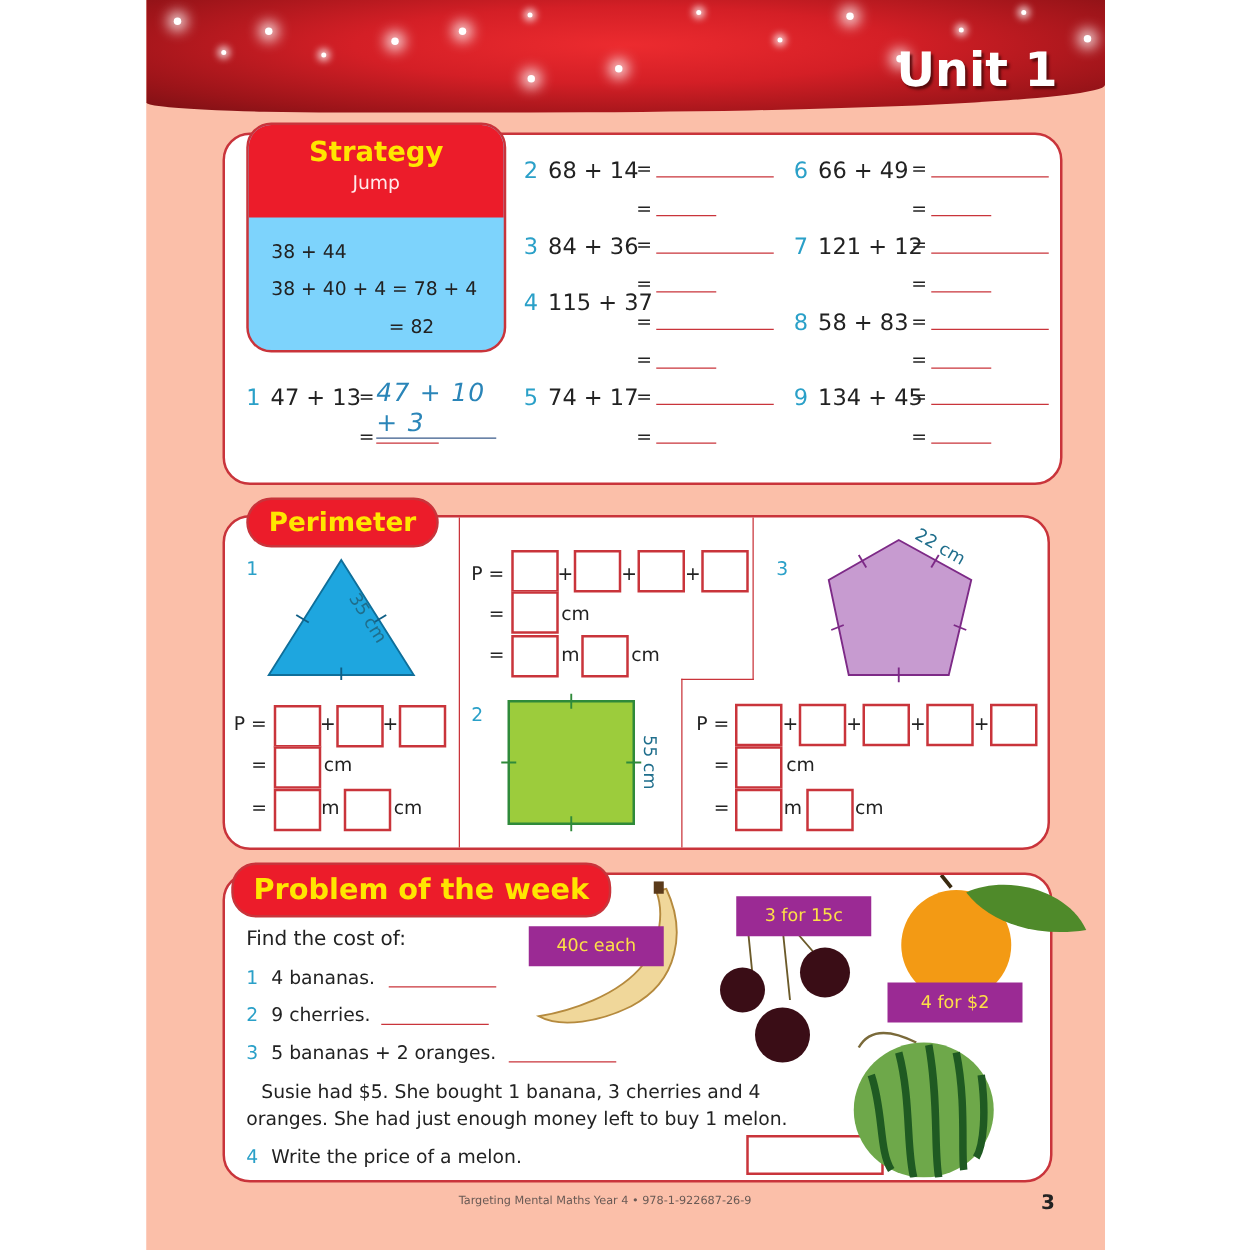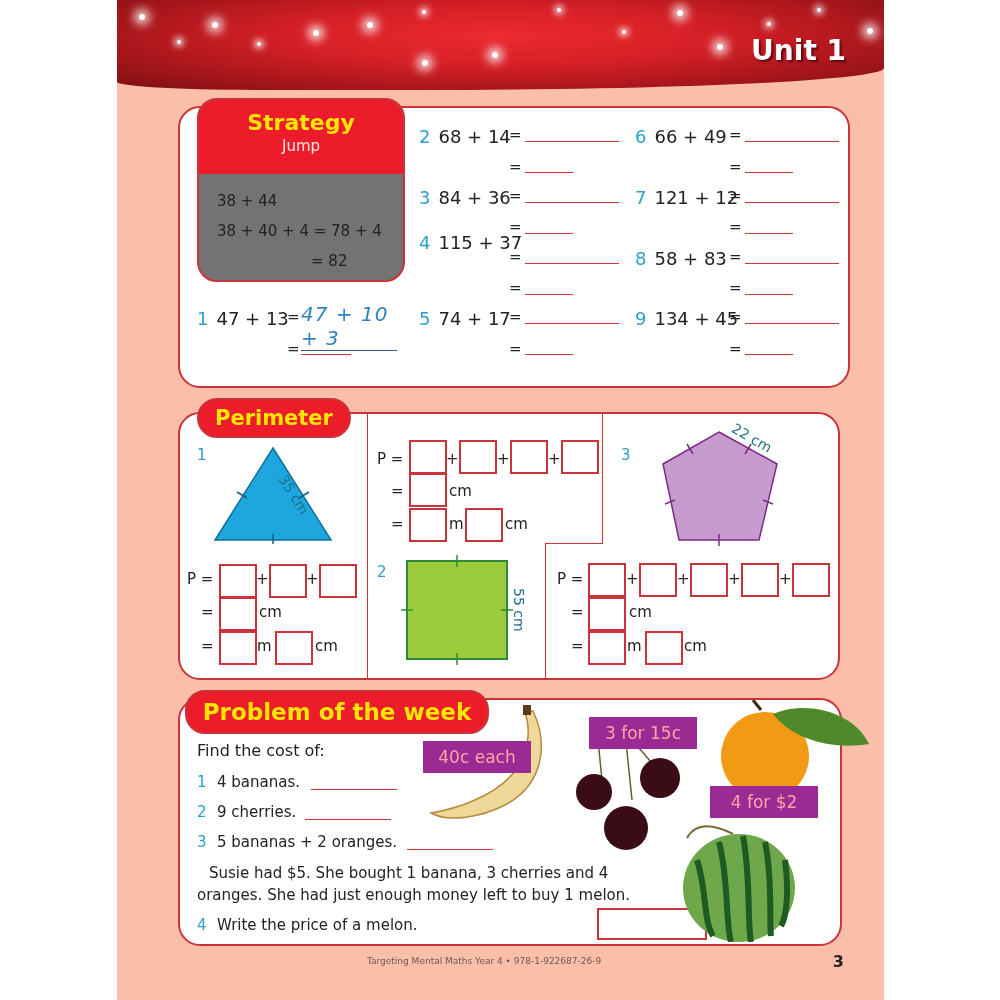--- a/index.html
+++ b/index.html
@@ -5,28 +5,28 @@
   html, body { margin:0; padding:0; }
   body { width:1000px; height:1000px; background:#ffffff; position:relative; overflow:hidden;
          font-family:"DejaVu Sans", "Liberation Sans", sans-serif; color:#222; }
   .page { position:absolute; left:117px; top:0; width:767px; height:1000px; background:#fbbfa9; overflow:hidden; }
   .banner { position:absolute; left:0; top:0; width:767px; height:90px;
             background: radial-gradient(ellipse at 50% 40%, #ec2b2f 0%, #d41f26 40%, #9b1419 80%, #7a1014 100%);
             border-radius:0 0 60% 20% / 0 0 22px 8px; }
   .spark { position:absolute; width:4px; height:4px; border-radius:50%; background:#fff; box-shadow:0 0 6px 3px rgba(255,255,255,0.75); }
   .spark.big { width:6px; height:6px; box-shadow:0 0 10px 5px rgba(255,255,255,0.8); }
   .unit-title { position:absolute; right:38px; top:34px; font-family:"DejaVu Sans", sans-serif; font-weight:bold;
-                font-size:28px; color:#fff; letter-spacing:0px; text-shadow:2px 2px 2px #5a0a0c;margin-left:20px; }
+                font-size:38px; color:#fff; letter-spacing:0px; text-shadow:2px 2px 2px #5a0a0c;margin-left:20px; }
   .panel { position:absolute; background:#fff; border:2px solid #c9343b; border-radius:22px; }
   .p1 { left:61px; top:106px; width:668px; height:278px; }
   .p2 { left:61px; top:412px; width:658px; height:264px; }
   .p3 { left:61px; top:698px; width:660px; height:244px; }
 
   .strategy { position:absolute; left:80px; top:98px; width:204px; height:180px; border-radius:20px; overflow:hidden;
-              border:2px solid #c9343b; background:#737373; }
+              border:2px solid #c9343b; background:#7dd3fc; }
   .strategy .head { height:74px; background:#ec1c2a; text-align:center; }
   .strategy .title { display:block; padding-top:10px; font-weight:bold; font-size:22px; color:#ffe600; }
   .strategy .sub { display:block; font-size:15px; color:#ffe9ea; margin-top:2px; }
   .strategy .line { position:absolute; left:18px; font-size:15px; color:#222; }
 
   .q { position:absolute; font-size:18px; color:#222; white-space:nowrap; }
   .num { color:#2aa0c8; margin-right:8px; }
   .eq { position:absolute; font-size:15px; color:#222; }
   .uline { position:absolute; height:0; border-bottom:1.5px solid #c9343b; }
   .hand { position:absolute; font-family:"DejaVu Sans", sans-serif; font-size:20px; color:#2a85b8; font-style:italic; letter-spacing:1px; border-bottom:1.5px solid #3a5b8a; }
@@ -40,21 +40,21 @@
   .pow-tab { left:68px; top:690px; width:300px; height:40px; font-size:23px; line-height:40px; text-align:center; }
 
   .divider-v { position:absolute; width:0; border-left:1.5px solid #c9343b; }
   .divider-h { position:absolute; height:0; border-top:1.5px solid #c9343b; }
 
   .box { position:absolute; width:34px; height:30px; border:2px solid #c9343b; background:#fff; }
   .txt { position:absolute; font-size:15px; color:#222; }
   .qn { position:absolute; font-size:15px; color:#2aa0c8; }
   .shape-label { position:absolute; font-size:14px; color:#1f6e8c; }
 
-  .price { position:absolute; background:#9b2a94; color:#fca5a5; font-size:17px; text-align:center; }
+  .price { position:absolute; background:#9b2a94; color:#fde047; font-size:14px; text-align:center; }
   .answer-box { position:absolute; border:2px solid #c9343b; background:#fff; }
   .footer { position:absolute; left:250px; top:956px; font-size:9px; color:#6a5a55; }
   .pagenum { position:absolute; right:40px; top:952px; font-size:16px; font-weight:bold; color:#222; }
 </style>
 </head>
 <body>
 
 <div class="page">
 
   <div class="banner">

